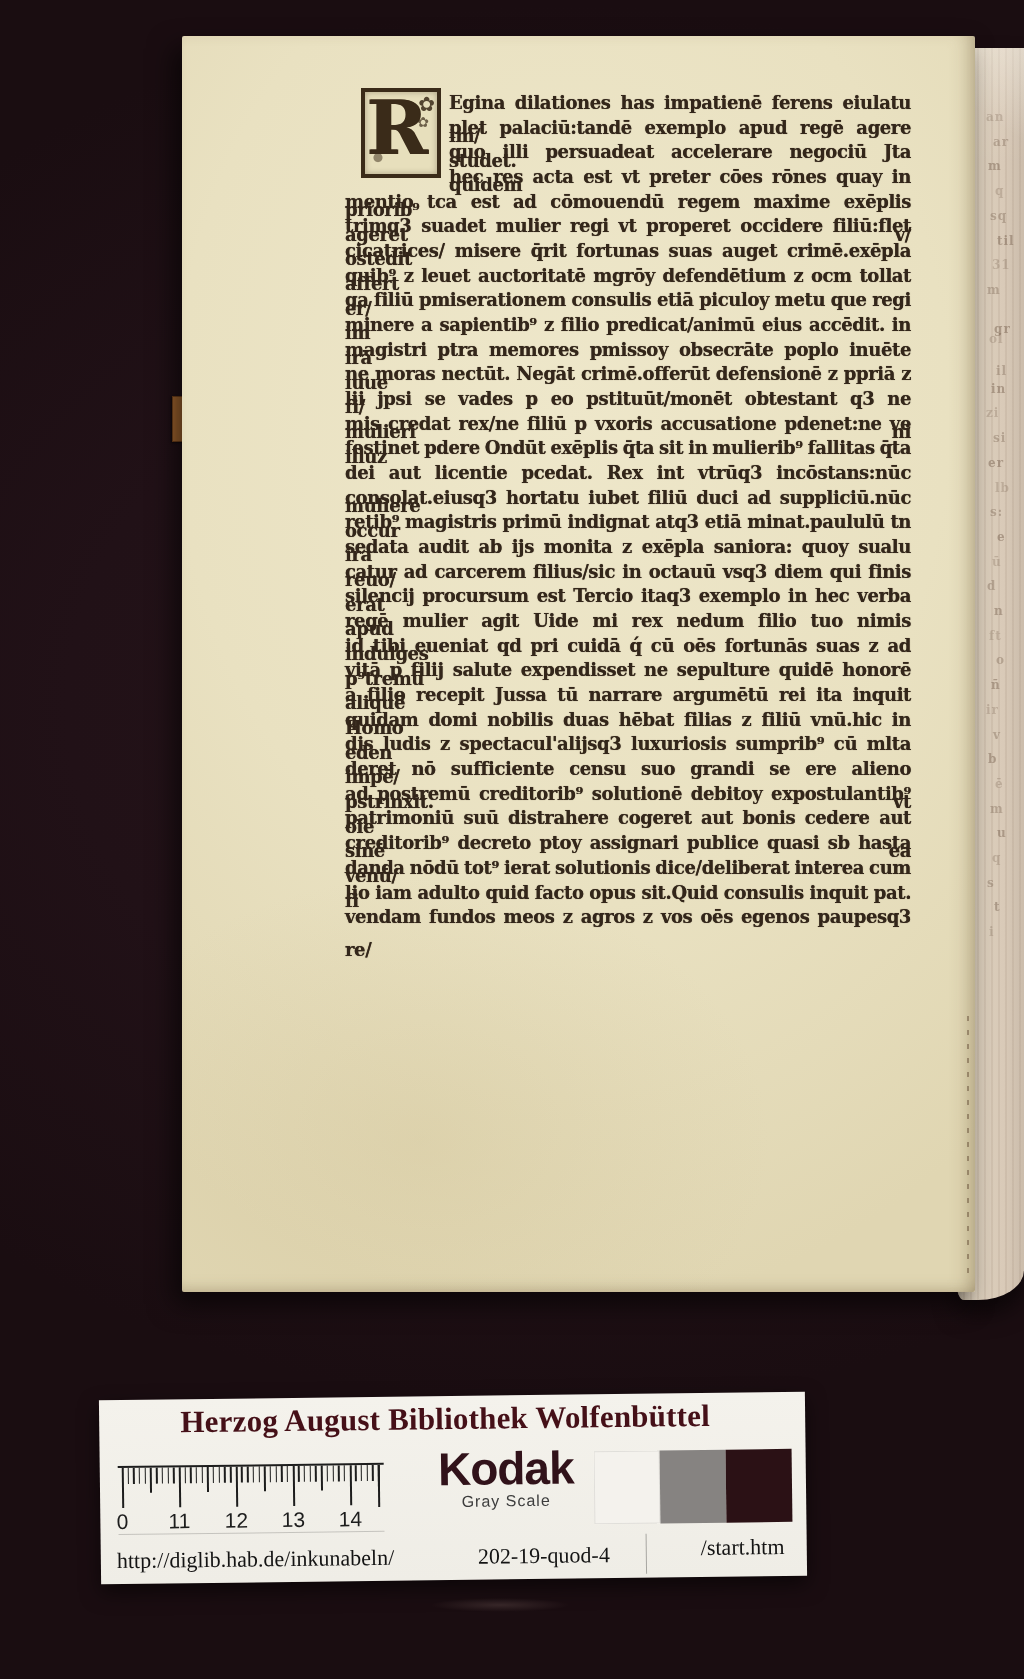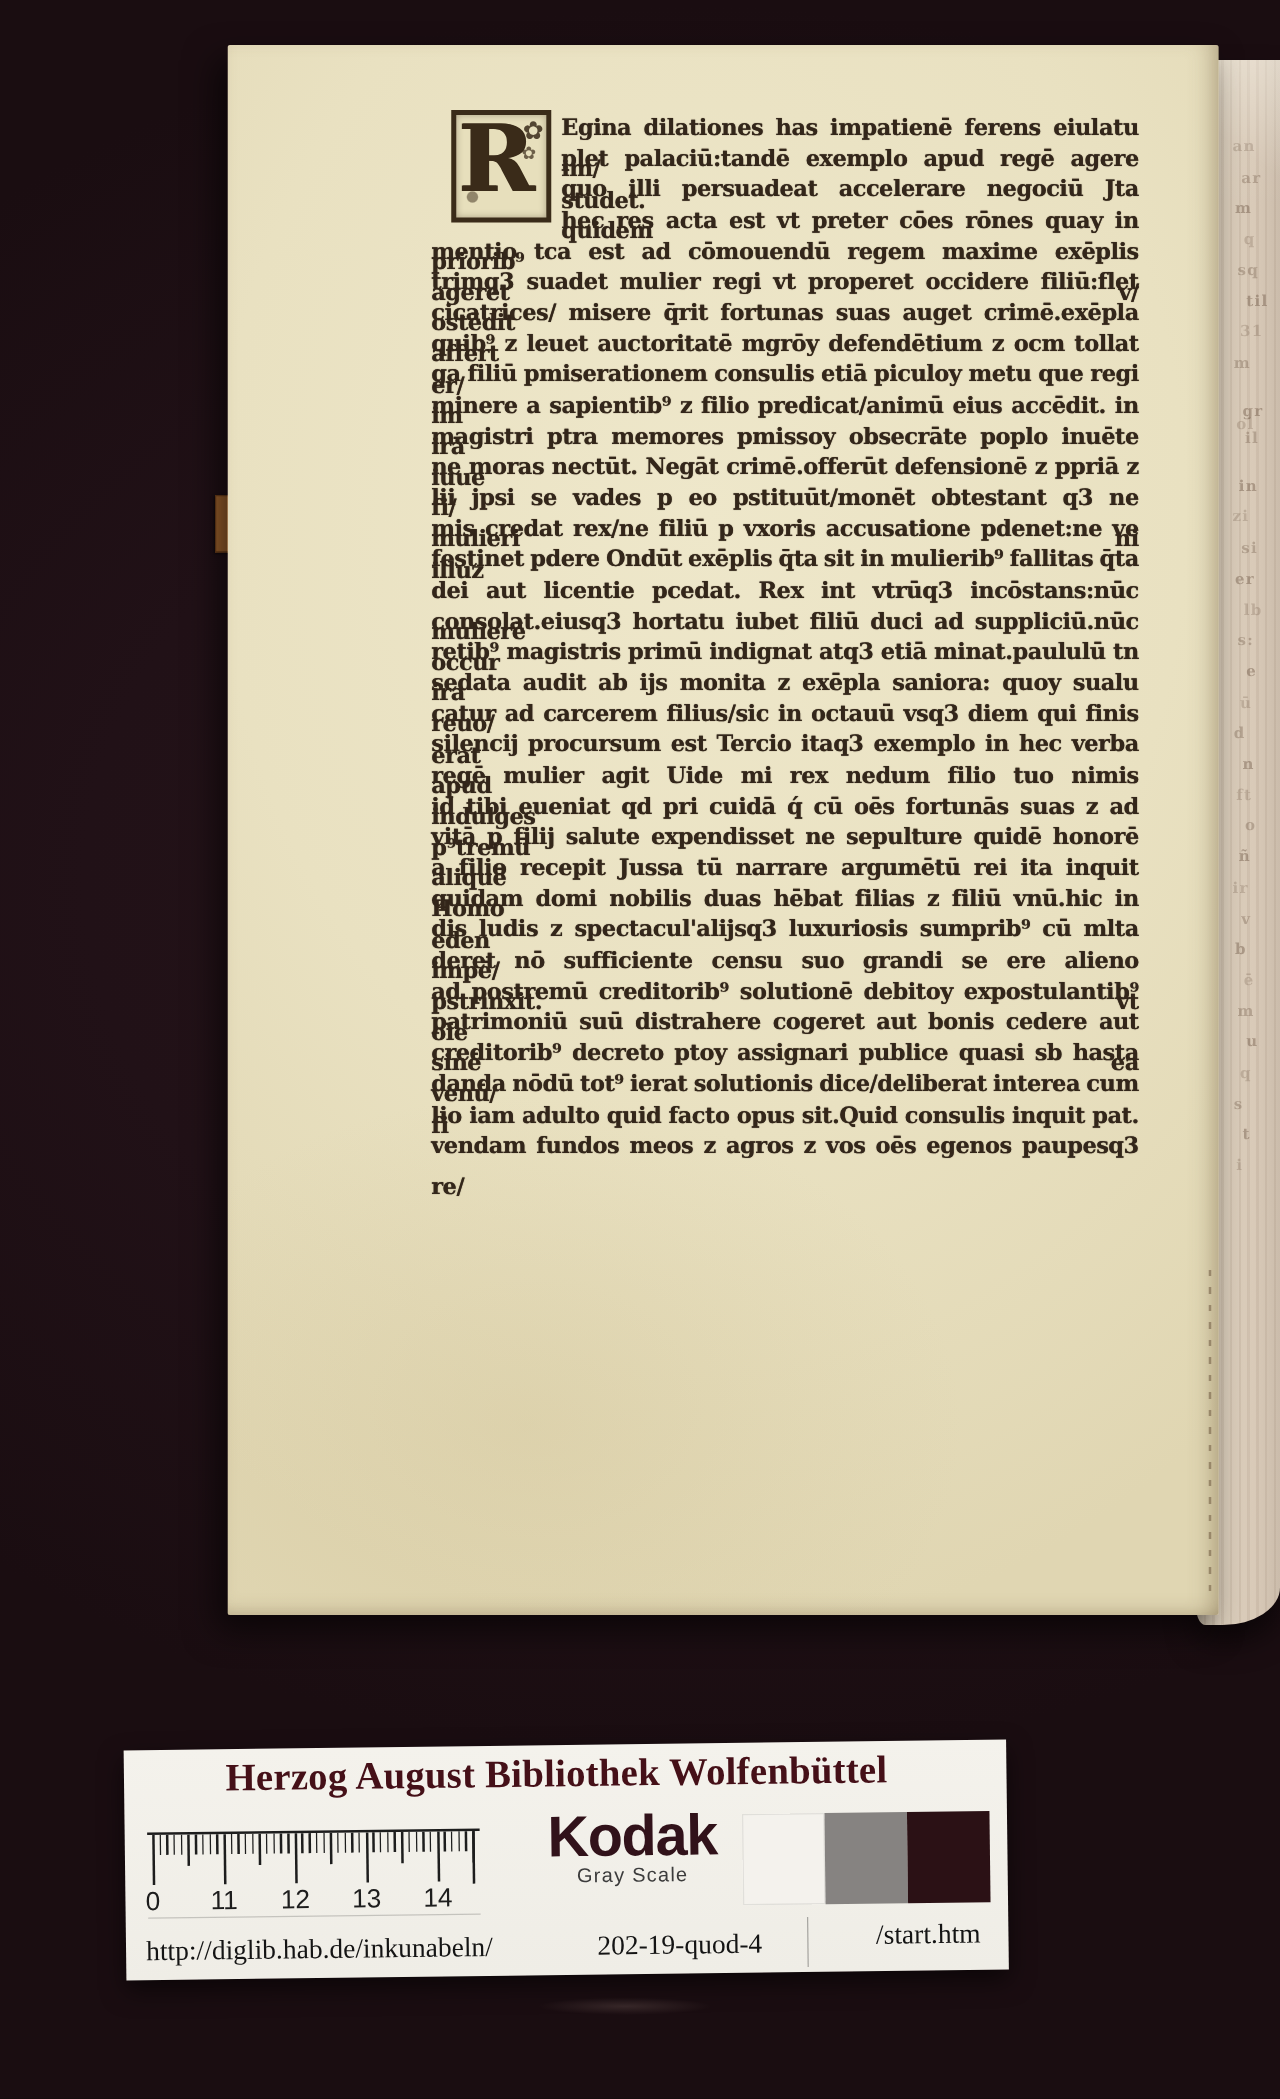--- a/index.html
+++ b/index.html
@@ -101,21 +101,21 @@
         <span class="edge-mark" style="top: 0px; left: 0px; opacity: 0.35;">an</span>
         <span class="edge-mark" style="top: 24.7px; left: 7px; opacity: 0.47;">ar</span>
         <span class="edge-mark" style="top: 49.4px; left: 2px; opacity: 0.59;">m</span>
         <span class="edge-mark" style="top: 74.1px; left: 9px; opacity: 0.35;">q</span>
         <span class="edge-mark" style="top: 98.8px; left: 4px; opacity: 0.47;">sq</span>
         <span class="edge-mark" style="top: 123.5px; left: 11px; opacity: 0.59;">til</span>
         <span class="edge-mark" style="top: 148.2px; left: 6px; opacity: 0.35;">31</span>
         <span class="edge-mark" style="top: 172.9px; left: 1px; opacity: 0.47;">m</span>
         <span class="edge-mark" style="top: 212px; left: 8px; opacity: 0.59;">gr</span>
         <span class="edge-mark" style="top: 222.3px; left: 3px; opacity: 0.35;">ol</span>
-        <span class="edge-mark" style="top: 233px; left: 10px; opacity: 0.47;">il</span>
+        <span class="edge-mark" style="top: 254px; left: 10px; opacity: 0.47;">il</span>
         <span class="edge-mark" style="top: 271.7px; left: 5px; opacity: 0.59;">in</span>
         <span class="edge-mark" style="top: 296.4px; left: 0px; opacity: 0.35;">zi</span>
         <span class="edge-mark" style="top: 321.1px; left: 7px; opacity: 0.47;">si</span>
         <span class="edge-mark" style="top: 345.8px; left: 2px; opacity: 0.59;">er</span>
         <span class="edge-mark" style="top: 370.5px; left: 9px; opacity: 0.35;">lb</span>
         <span class="edge-mark" style="top: 395.2px; left: 4px; opacity: 0.47;">s:</span>
         <span class="edge-mark" style="top: 419.9px; left: 11px; opacity: 0.59;">e</span>
         <span class="edge-mark" style="top: 444.6px; left: 6px; opacity: 0.35;">ū</span>
         <span class="edge-mark" style="top: 469.3px; left: 1px; opacity: 0.47;">d</span>
         <span class="edge-mark" style="top: 494px; left: 8px; opacity: 0.59;">n</span>

